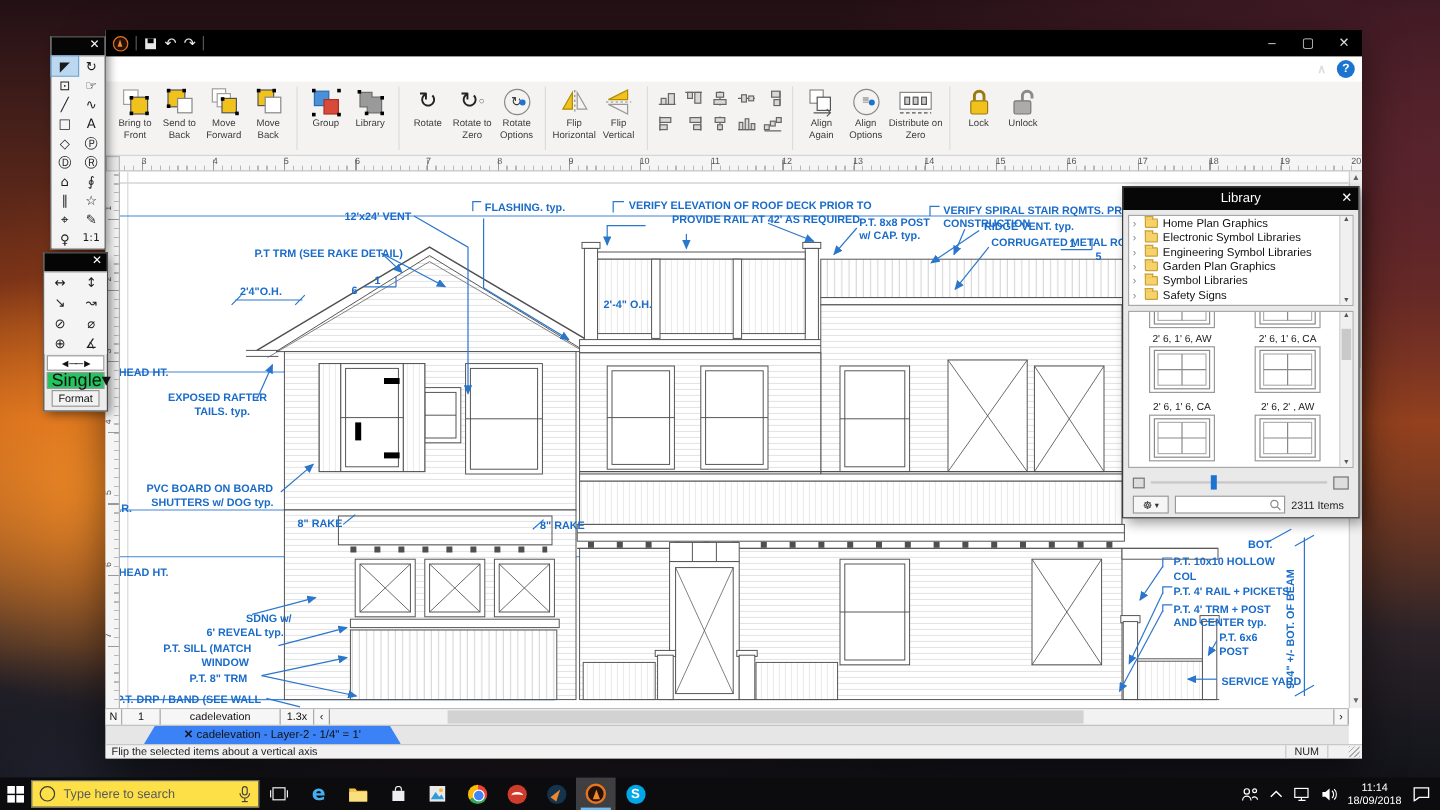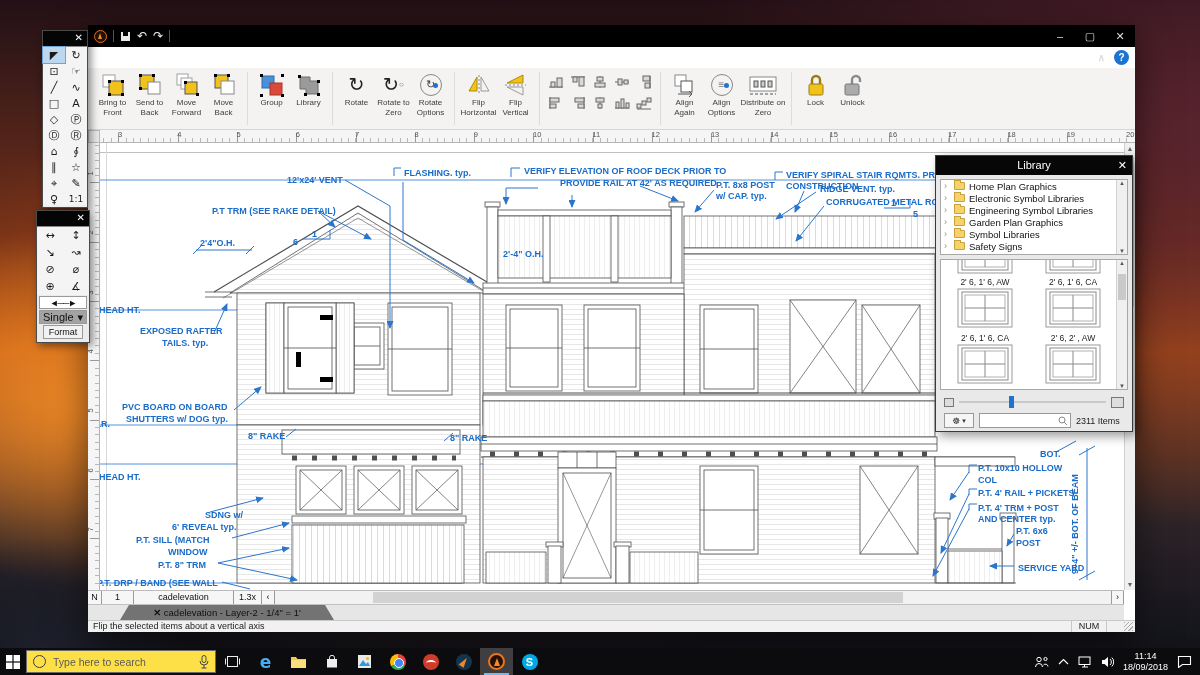--- a/index.html
+++ b/index.html
@@ -58,21 +58,21 @@
 
   
   .palette { position:absolute; background:#ececec; border:1px solid #4a4a4a; box-shadow:3px 3px 8px rgba(0,0,0,.45); z-index:30;}
   .pal-title { height:15px; background:#050505; color:#fff; font-size:10px; text-align:right; line-height:14px; padding-right:4px;}
   .pal-grid { display:grid; grid-template-columns:1fr 1fr; background:#f4f4f4; border-top:1px solid #888;}
   .pal-tool { height:16px; display:flex; align-items:center; justify-content:center; font-size:11px; color:#1a1a1a;
     font-family:"DejaVu Sans",sans-serif;}
   .pal-tool.selected { background:#bcd8f0; outline:1px solid #6fa4d4; }
   .pal-wide { height:13px; margin:1px 2px; border:1px solid #999; background:#fff; font-size:9px;
     display:flex; align-items:center; justify-content:center; color:#111; letter-spacing:-1px;}
-  .pal-drop { height:14px; margin:1px 2px; border:1px solid #999; background:#a3a3a3; font-size:11px;
+  .pal-drop { height:14px; margin:1px 2px; border:1px solid #999; background:#22c55e; font-size:15px;
     display:flex; align-items:center; justify-content:space-between; padding:0 3px; color:#111;}
   .pal-btn { height:14px; margin:1px 6px 3px; border:1px solid #999; background:#f2f2f2; font-size:9px;
     text-align:center; line-height:13px; color:#111;}
 
   
   .corner-box { position:absolute; left:0; top:105px; width:12px; height:13px; background:#e9e9e9; border:1px solid #bbb;}
   .hruler { position:absolute; left:12px; top:105px; width:1035px; height:13px; background:#f5f5f5;
     border-bottom:1px solid #b5b5b5; overflow:hidden;
     background-image:
       repeating-linear-gradient(90deg,#9a9a9a 0 1px,transparent 1px 59.3px),
@@ -92,21 +92,21 @@
   .vs-arrow { height:11px; line-height:11px;}
   .vs-thumb { position:absolute; left:1px; right:1px; top:14px; height:150px; background:#cdcdcd;}
 
   
   .pane-row { position:absolute; left:0; top:565px; width:1036px; height:14px; background:#ececec;
     border-top:1px solid #bbb; display:flex; font-size:9px; color:#111;}
   .pane-cell { border-right:1px solid #9a9a9a; background:#f6f6f6; text-align:center; line-height:13px;}
   .hs-track { position:relative; flex:1; background:#f2f2f2;}
   .hs-thumb { position:absolute; left:98px; width:530px; top:1px; bottom:1px; background:#d2d2d2;}
   .tab-row { position:absolute; left:0; top:579px; width:1036px; height:16px; background:#e6e6e6; border-top:1px solid #c2c2c2;}
-  .sheet-tab { position:absolute; left:32px; top:0; width:214px; height:15px; background:#737373;
+  .sheet-tab { position:absolute; left:32px; top:0; width:214px; height:15px; background:#3b82f6;
     clip-path:polygon(9px 0, 205px 0, 214px 100%, 0 100%);
     filter:drop-shadow(0 0 1px #888);
     font-size:9.5px; line-height:15px; text-align:center; color:#111;}
   .status-bar { position:absolute; left:0; top:595px; width:1047px; height:12px; background:#f1f1f1;
     border-top:1px solid #c8c8c8; font-size:9px; color:#222;}
   .status-text { position:absolute; left:5px; top:0; line-height:11px;text-align:center;}
   .num-cell { position:absolute; right:28px; top:0; width:36px; text-align:center; line-height:11px;
     border-left:1px solid #c8c8c8; border-right:1px solid #c8c8c8;}
   .grip { position:absolute; right:2px; bottom:1px; width:9px; height:9px;
     background:repeating-linear-gradient(135deg,#aaa 0 1px,transparent 1px 3px);}

